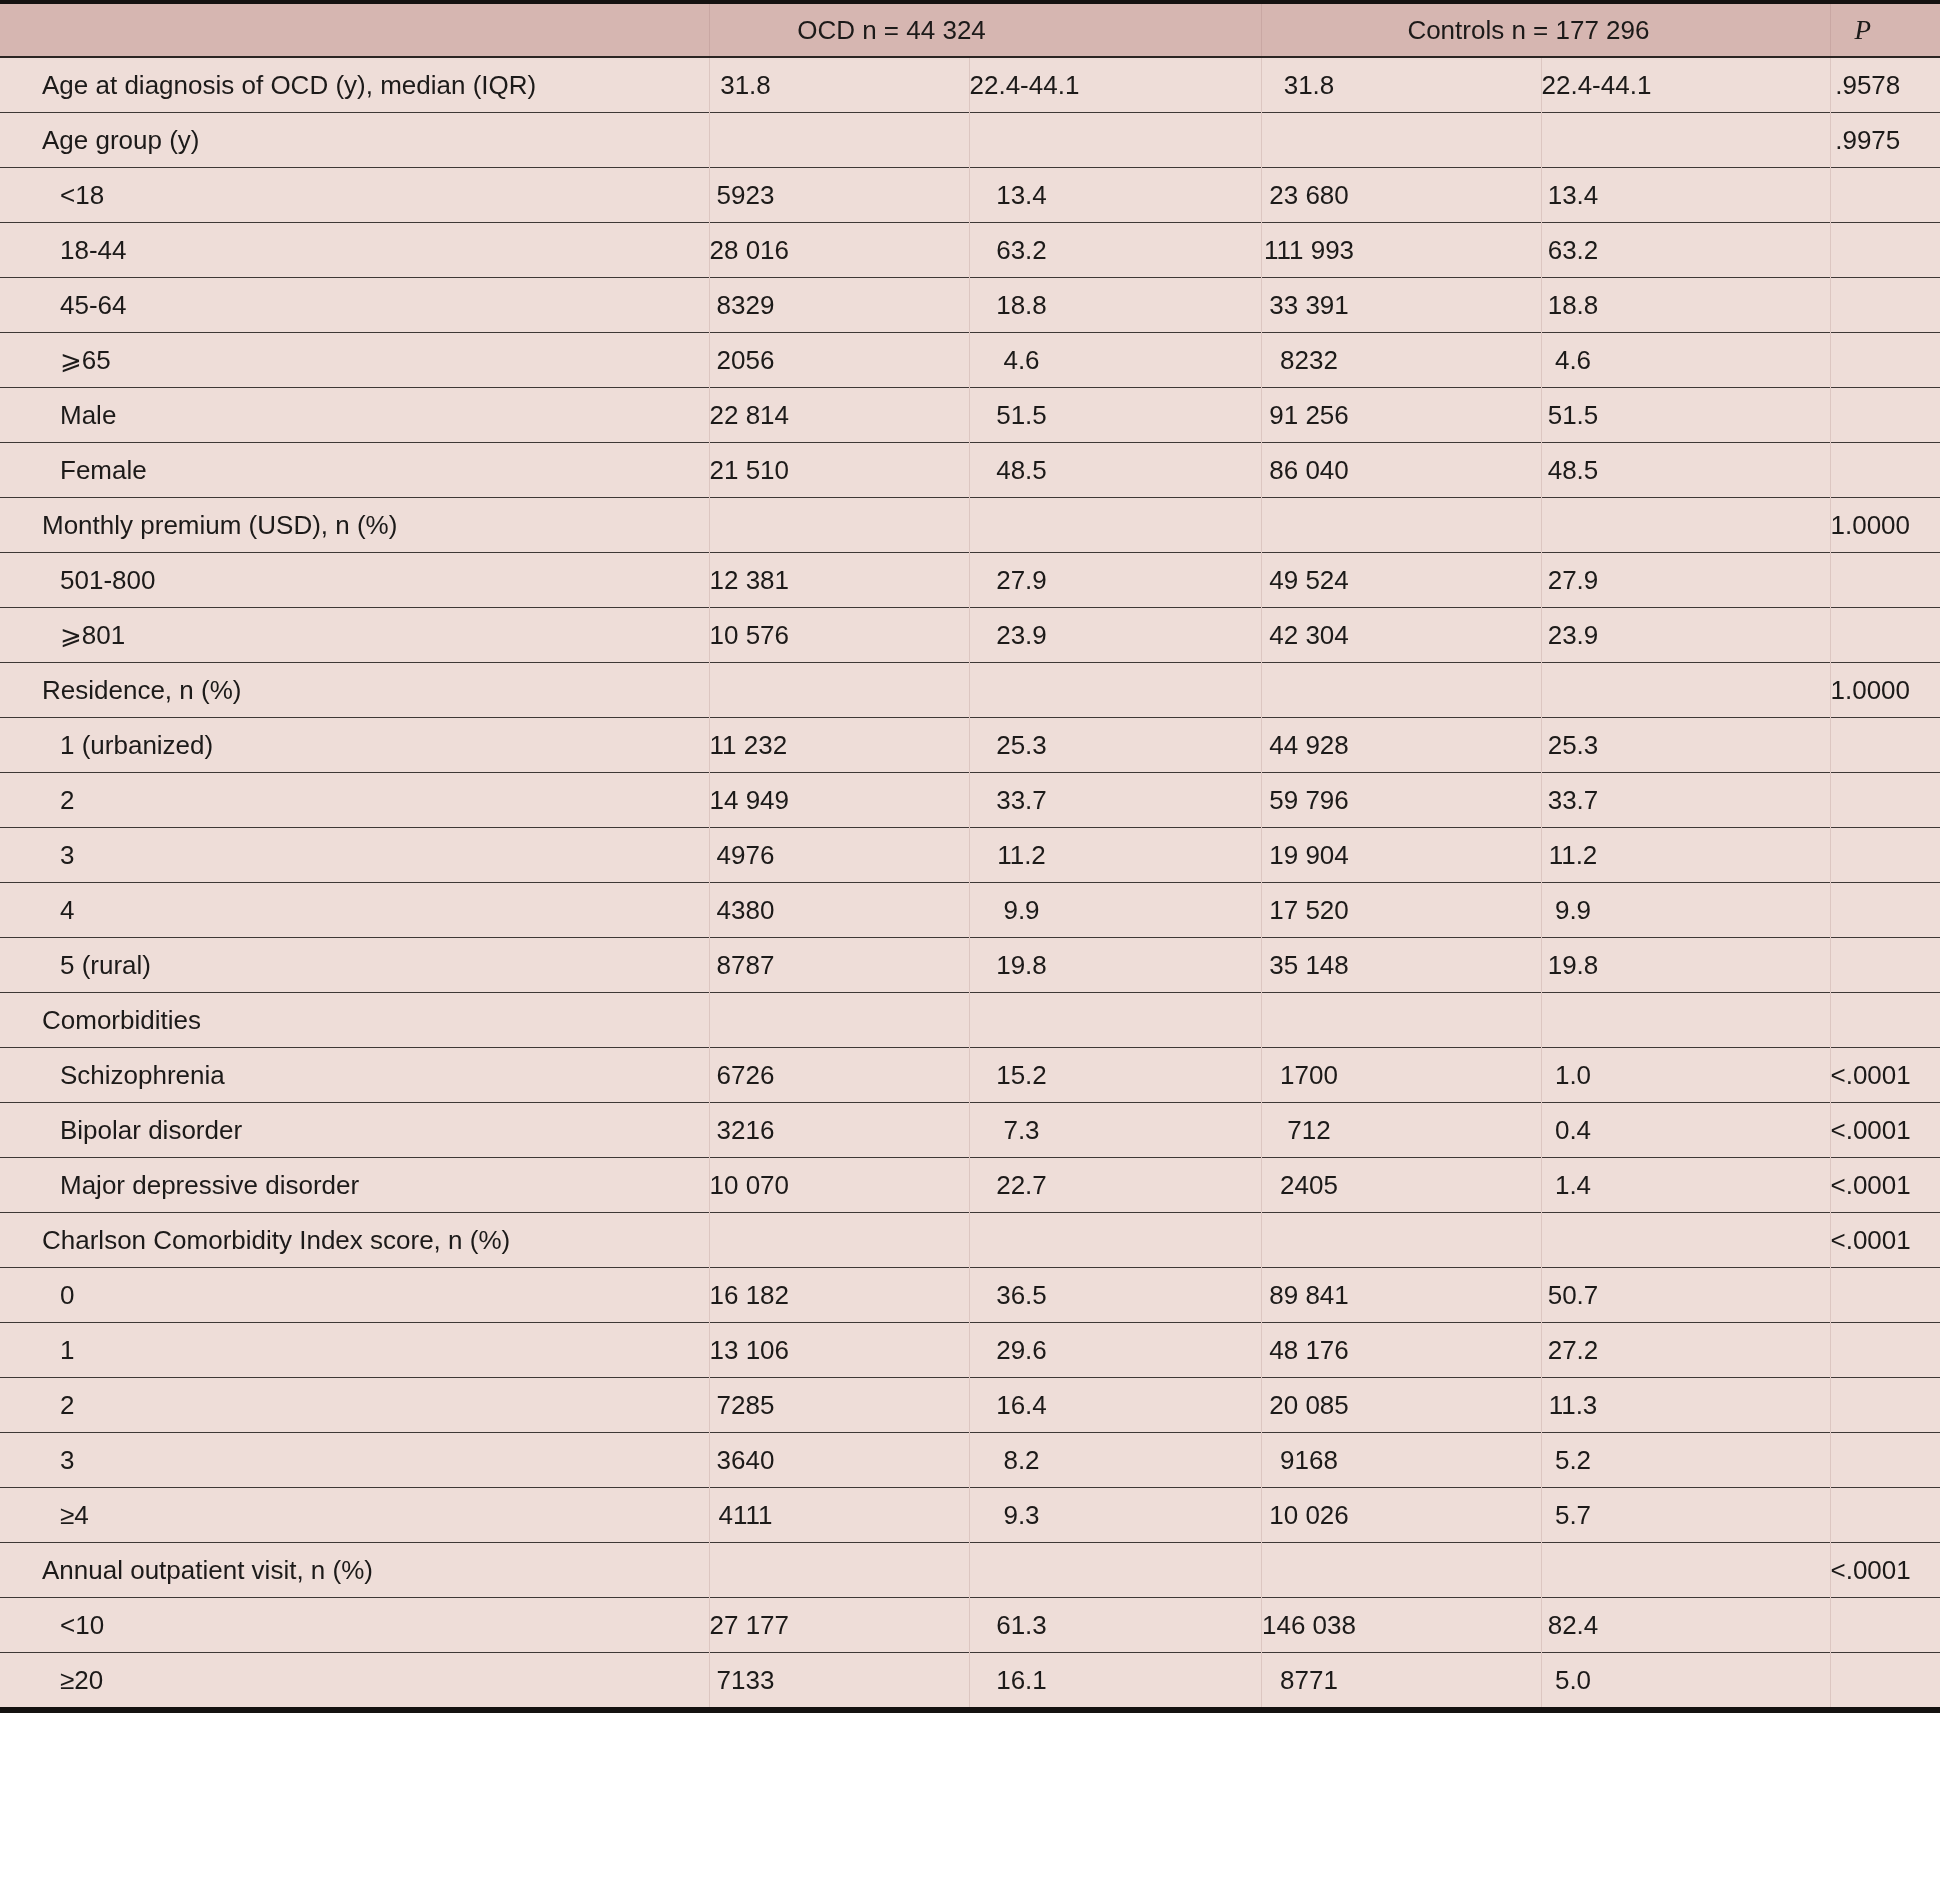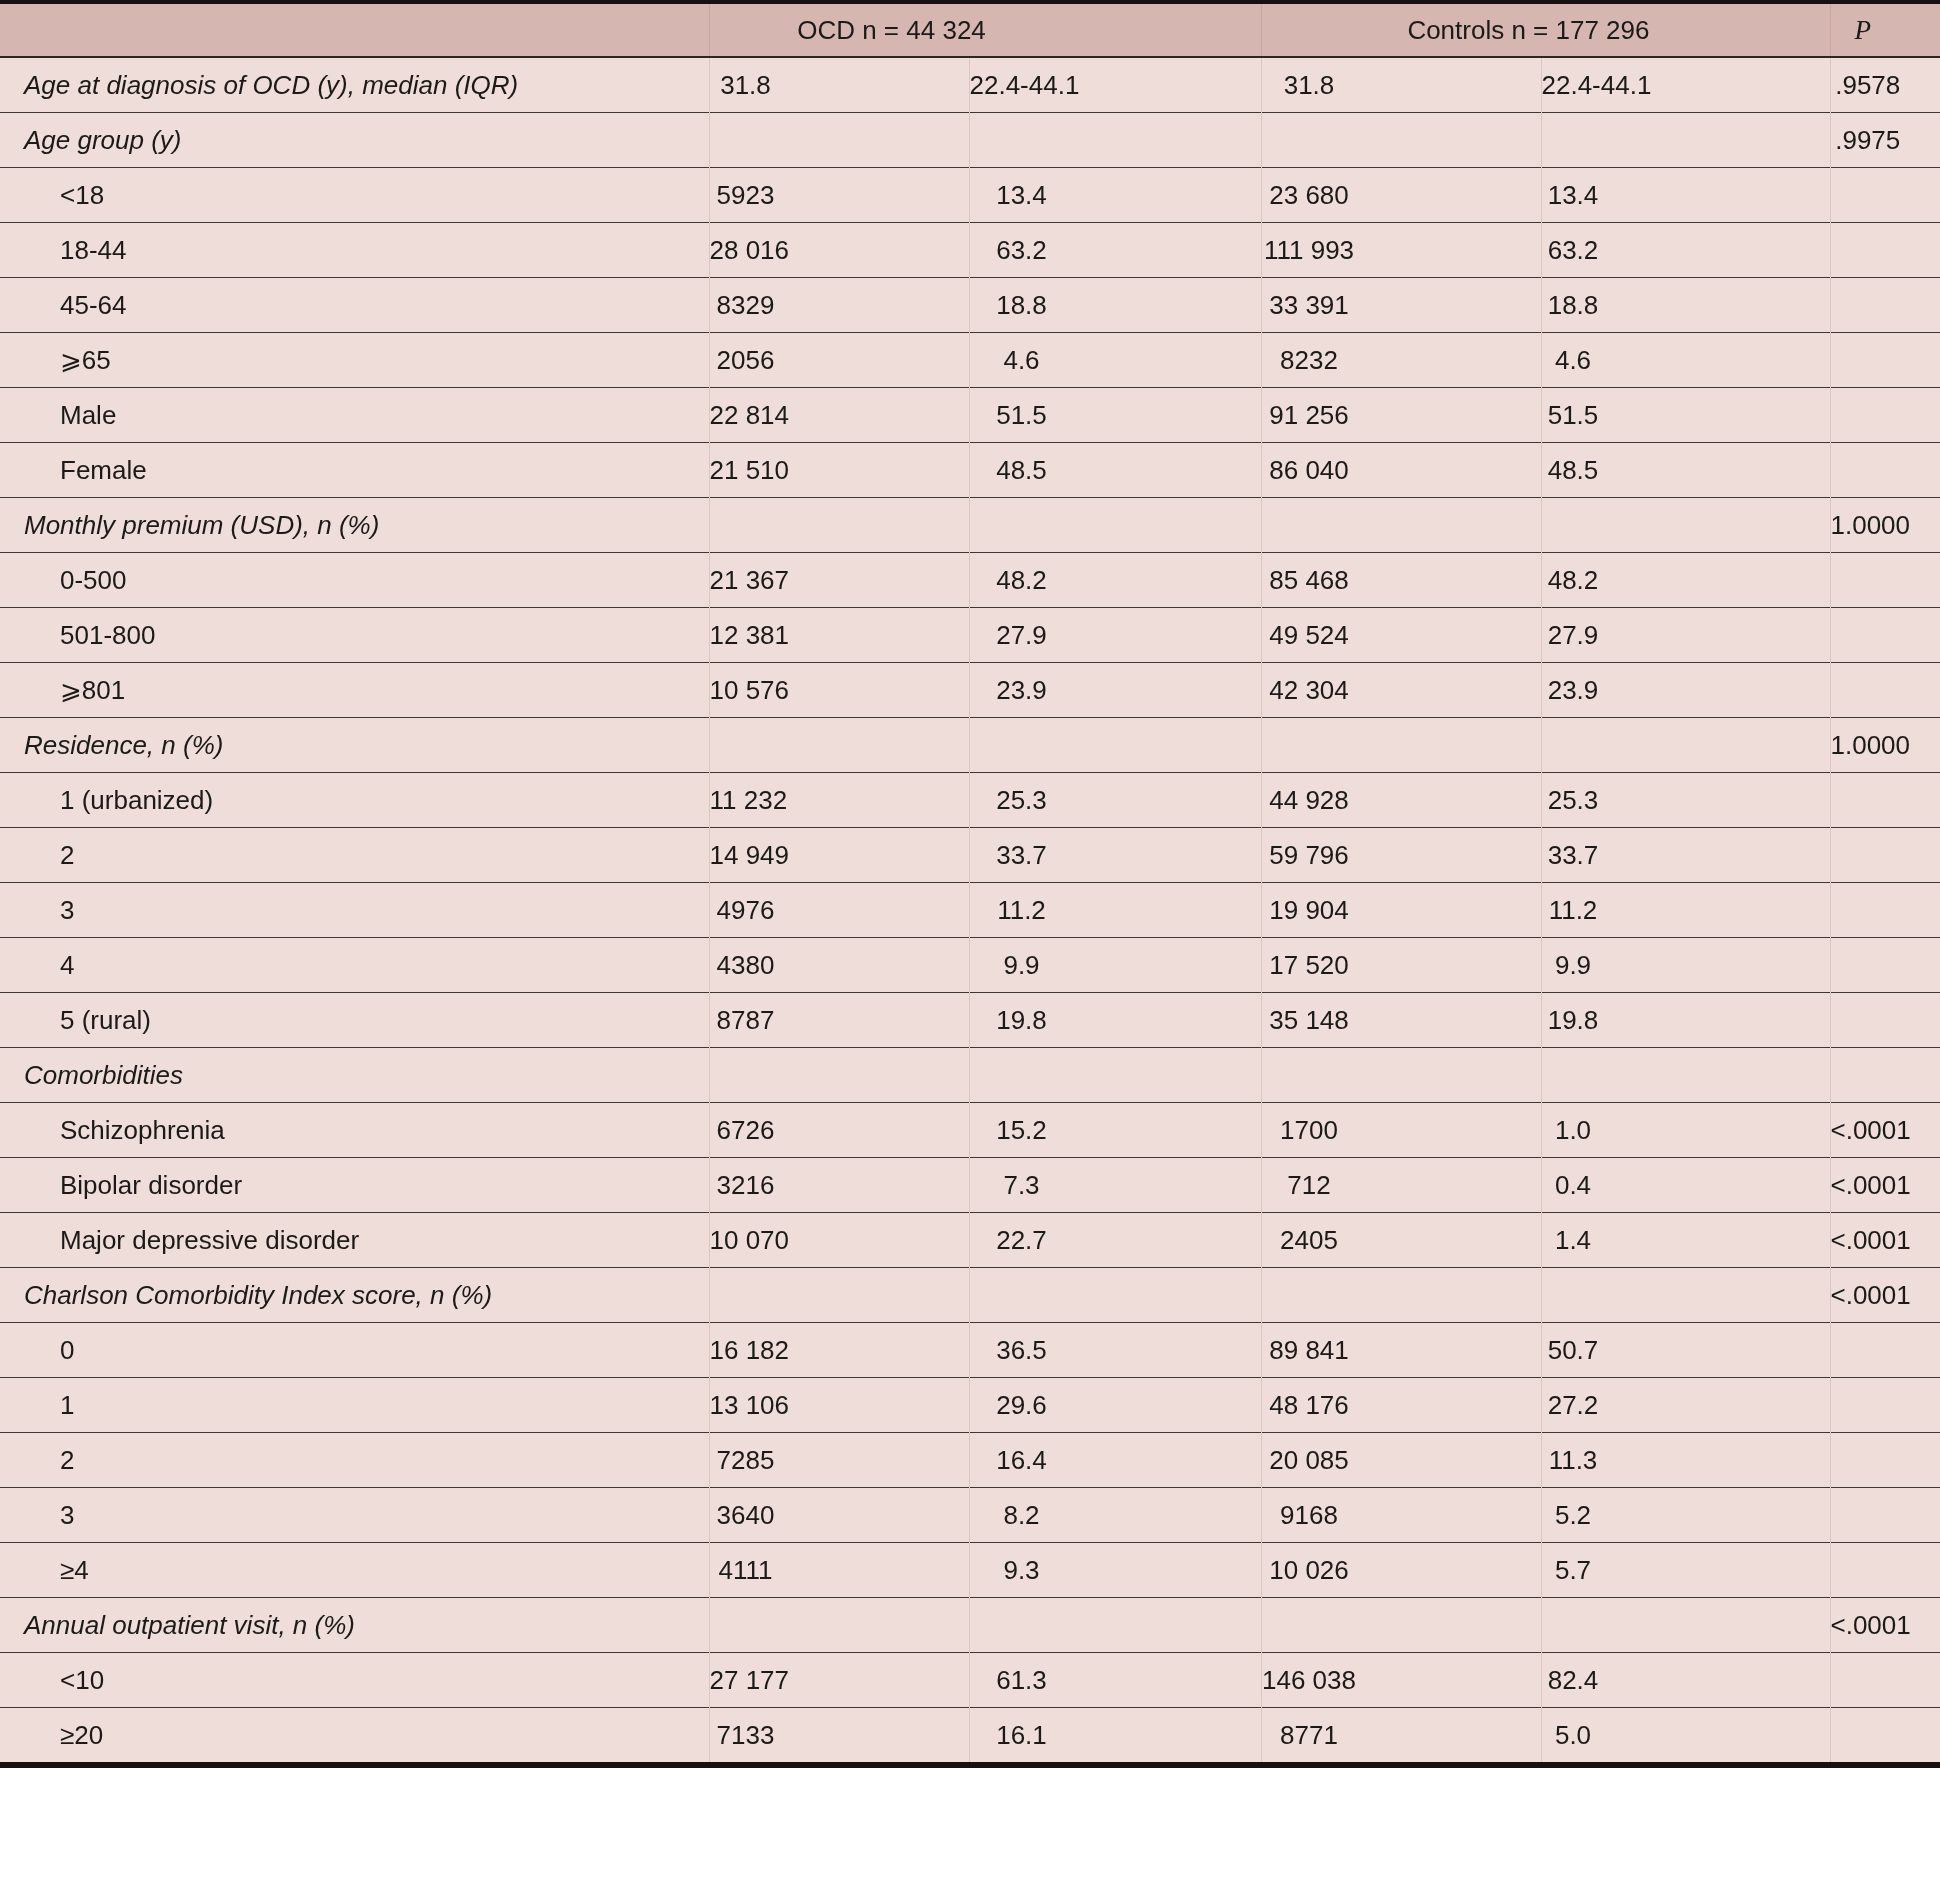--- a/index.html
+++ b/index.html
@@ -44,21 +44,21 @@
     height:54px;
     font-size:26px;
     vertical-align:middle;
     padding:0;
     white-space:nowrap;
     overflow:hidden;
   }
   tbody tr + tr td{border-top:1.8px solid var(--rule-dark);}
   tbody td + td{border-left:1.8px solid var(--divider-body);}
   td.lbl{text-align:left;}
-  td.ind0{padding-left:24px;font-style:italic;}
+  td.ind0{padding-left:42px;}
   td.ind1{padding-left:60px;}
   td.v{text-align:center;}
   td.c1{padding-right:187px;}
   td.c2{padding-right:187px;}
   td.c3{padding-right:184px;}
   td.c4{padding-right:225px;}
   td.cp{text-align:center;padding-right:35px;}
 </style>
 </head>
 <body>
@@ -148,28 +148,20 @@
         </tr>
         <tr>
           <td class="lbl ind0">Monthly premium (USD), n (%)</td>
           <td class="v c1"></td>
           <td class="v c2"></td>
           <td class="v c3"></td>
           <td class="v c4"></td>
           <td class="cp">1.0000</td>
         </tr>
         <tr>
-          <td class="lbl ind1">0-500</td>
-          <td class="v c1">21 367</td>
-          <td class="v c2">48.2</td>
-          <td class="v c3">85 468</td>
-          <td class="v c4">48.2</td>
-          <td class="cp"></td>
-        </tr>
-        <tr>
           <td class="lbl ind1">501-800</td>
           <td class="v c1">12 381</td>
           <td class="v c2">27.9</td>
           <td class="v c3">49 524</td>
           <td class="v c4">27.9</td>
           <td class="cp"></td>
         </tr>
         <tr>
           <td class="lbl ind1">⩾801</td>
           <td class="v c1">10 576</td>

